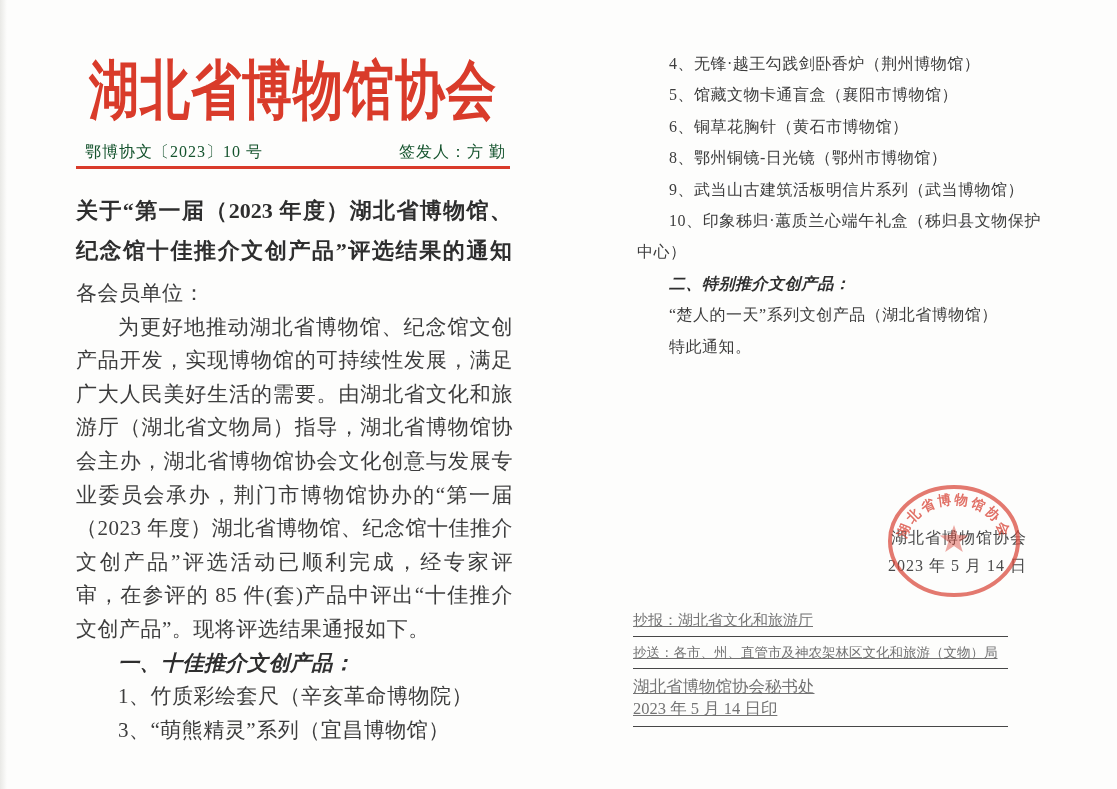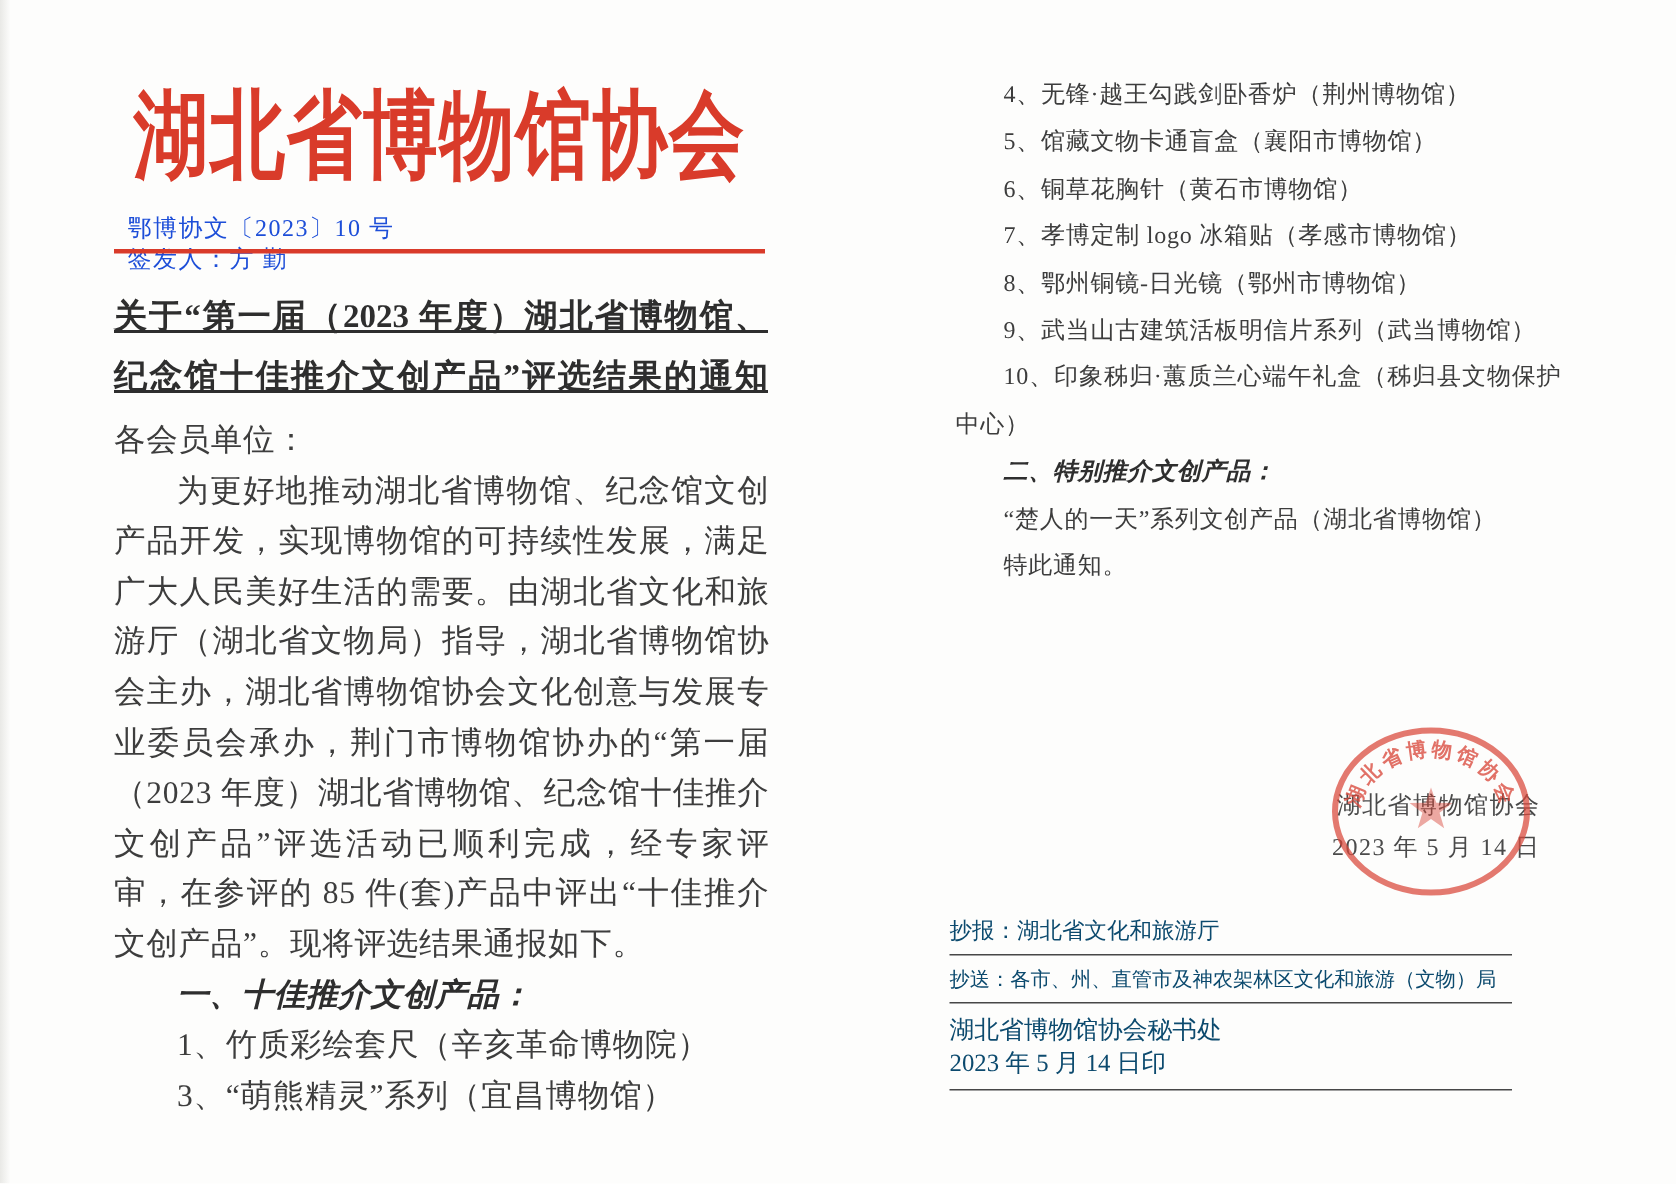--- a/index.html
+++ b/index.html
@@ -21,29 +21,29 @@
   .org-title{
     position:absolute;top:48px;left:75px;width:436px;
     text-align:center;font-size:50px;font-weight:700;
     color:var(--accent-red,#e23a28);
     letter-spacing:1px;white-space:nowrap;
     transform:scaleY(1.28);transform-origin:center top;
   }
   .meta-row{
     position:absolute;top:142px;left:85px;width:421px;
     display:flex;justify-content:space-between;
-    font-size:16px;color:#1d4ed8;letter-spacing:1px;flex-direction:column;
+    font-size:16px;color:#14532d;letter-spacing:1px;
   }
   .red-rule{
     position:absolute;top:166px;left:76px;width:434px;height:3px;
     background:var(--accent-red,#d63b2a);
   }
   .notice-title{
     position:absolute;top:191px;left:76px;width:436px;
-    font-size:22px;line-height:40px;font-weight:700;color:#2e2e2e;text-decoration:underline;
+    font-size:22px;line-height:40px;font-weight:700;color:#2e2e2e;
   }
   .notice-title .tline{text-align:justify;text-align-last:justify;}
   .left-flow{
     position:absolute;top:277px;left:76px;width:437px;
     font-size:21px;line-height:33.6px;letter-spacing:0.5px;
   }
   .left-flow p,.right-flow p{margin:0;text-align:justify;}
   .indent{text-indent:2em;}
   .bold{font-weight:700;color:#2e2e2e;font-style:italic;}
 
@@ -60,21 +60,21 @@
   .seal{
     position:absolute;left:883px;top:482px;width:142px;height:118px;
     opacity:.85;
   }
   .seal .seal-ring{fill:none;stroke:var(--seal-red,#d9473a);stroke-width:4;opacity:.85;}
   .seal .seal-arc-text{fill:var(--seal-red,#d9473a);font-size:13.5px;font-weight:700;letter-spacing:2.5px;opacity:.9;}
   .seal .seal-star{fill:var(--seal-red,#d9473a);opacity:.55;}
 
   .footer{
     position:absolute;left:633px;top:604px;width:375px;
-    font-size:15px;color:#0c4a6e;
+    font-size:15px;color:#737373;text-decoration:underline;
   }
   .footer .frow{
     border-bottom:1.5px solid #474747;
     padding:7px 0 6px 0;
     display:flex;justify-content:space-between;
     white-space:nowrap;
   }
   .footer .frow.small{font-size:13.5px;align-items:flex-end;}
   .footer .frow.office{font-size:16.5px;flex-direction:column;}
 </style>
@@ -102,21 +102,20 @@
     <p class="indent">为更好地推动湖北省博物馆、纪念馆文创产品开发，实现博物馆的可持续性发展，满足广大人民美好生活的需要。由湖北省文化和旅游厅（湖北省文物局）指导，湖北省博物馆协会主办，湖北省博物馆协会文化创意与发展专业委员会承办，荆门市博物馆协办的“第一届（2023 年度）湖北省博物馆、纪念馆十佳推介文创产品”评选活动已顺利完成，经专家评审，在参评的 85 件(套)产品中评出“十佳推介文创产品”。现将评选结果通报如下。</p>
     <p class="indent bold">一、十佳推介文创产品：</p>
     <p class="indent">1、竹质彩绘套尺（辛亥革命博物院）</p>
     <p class="indent">3、“萌熊精灵”系列（宜昌博物馆）</p>
   </div>
 
   <div class="right-flow">
     <p class="indent">4、无锋·越王勾践剑卧香炉（荆州博物馆）</p>
     <p class="indent">5、馆藏文物卡通盲盒（襄阳市博物馆）</p>
     <p class="indent">6、铜草花胸针（黄石市博物馆）</p>
-    <p class="indent">7、孝博定制 logo 冰箱贴（孝感市博物馆）</p>
     <p class="indent">8、鄂州铜镜-日光镜（鄂州市博物馆）</p>
     <p class="indent">9、武当山古建筑活板明信片系列（武当博物馆）</p>
     <p class="indent">10、印象秭归·蕙质兰心端午礼盒（秭归县文物保护中心）</p>
     <p class="indent bold">二、特别推介文创产品：</p>
     <p class="indent">“楚人的一天”系列文创产品（湖北省博物馆）</p>
     <p class="indent">特此通知。</p>
   </div>
 
   <div class="signature">
     <div>湖北省博物馆协会</div>

